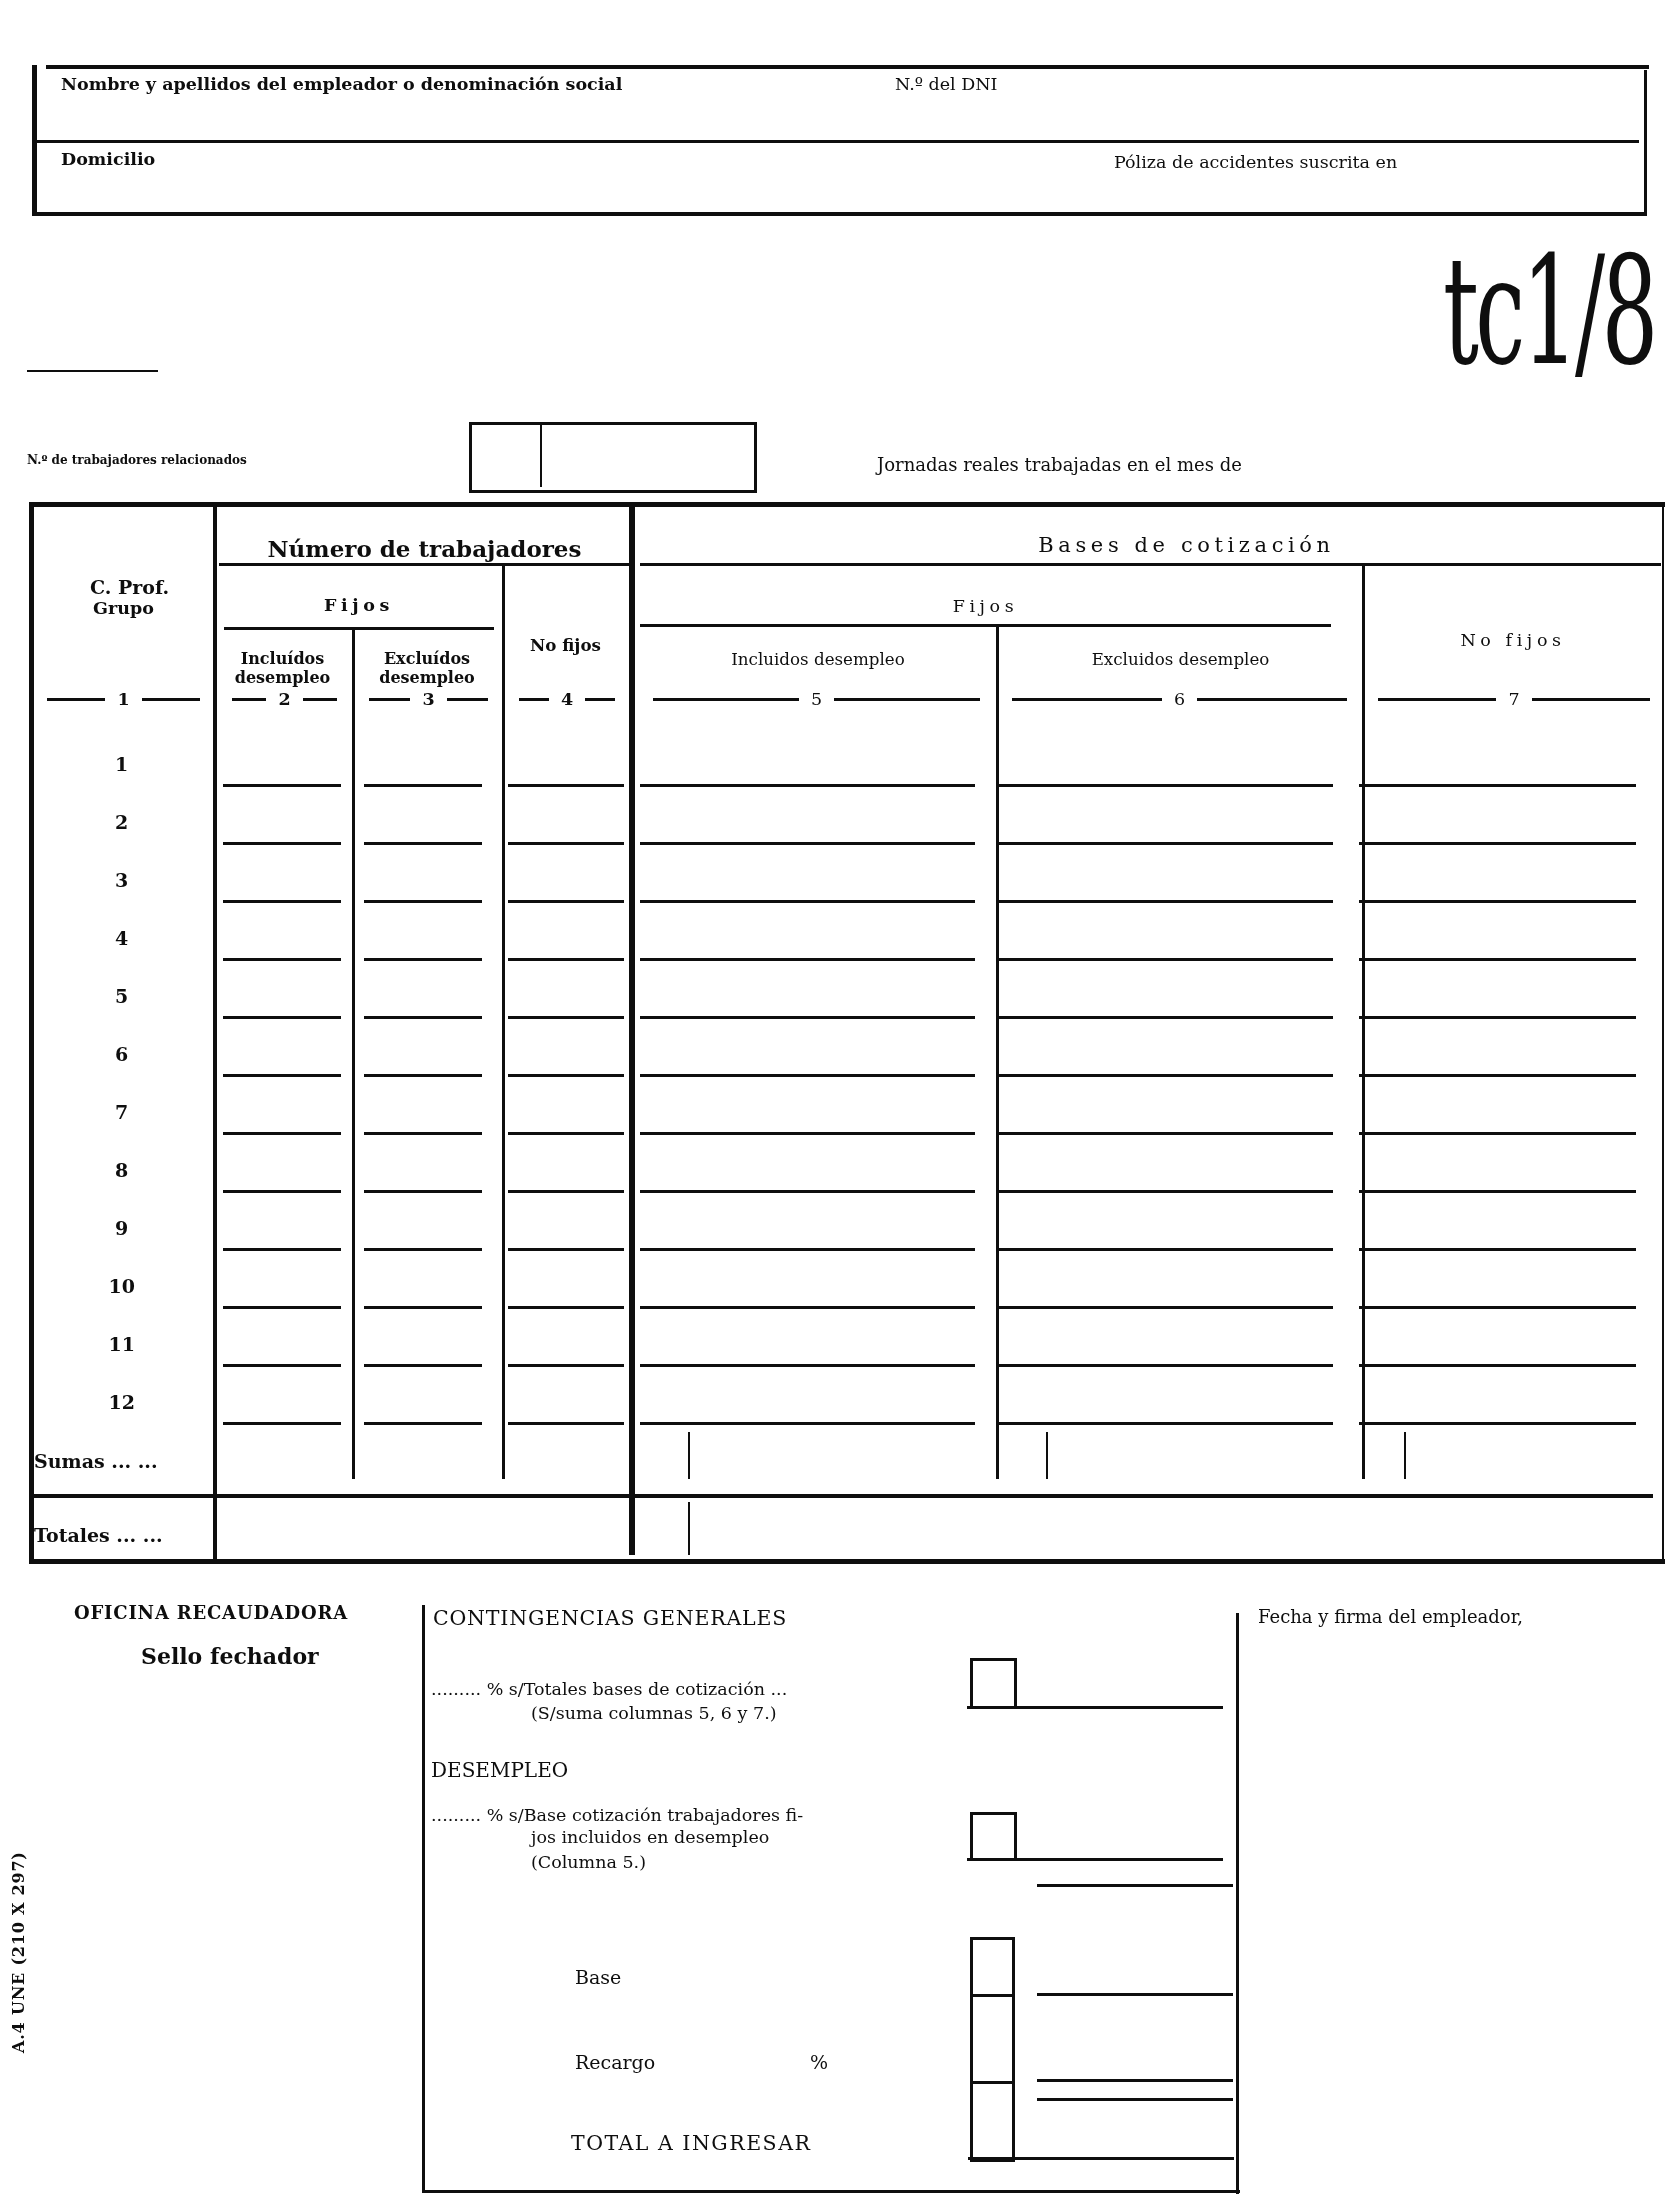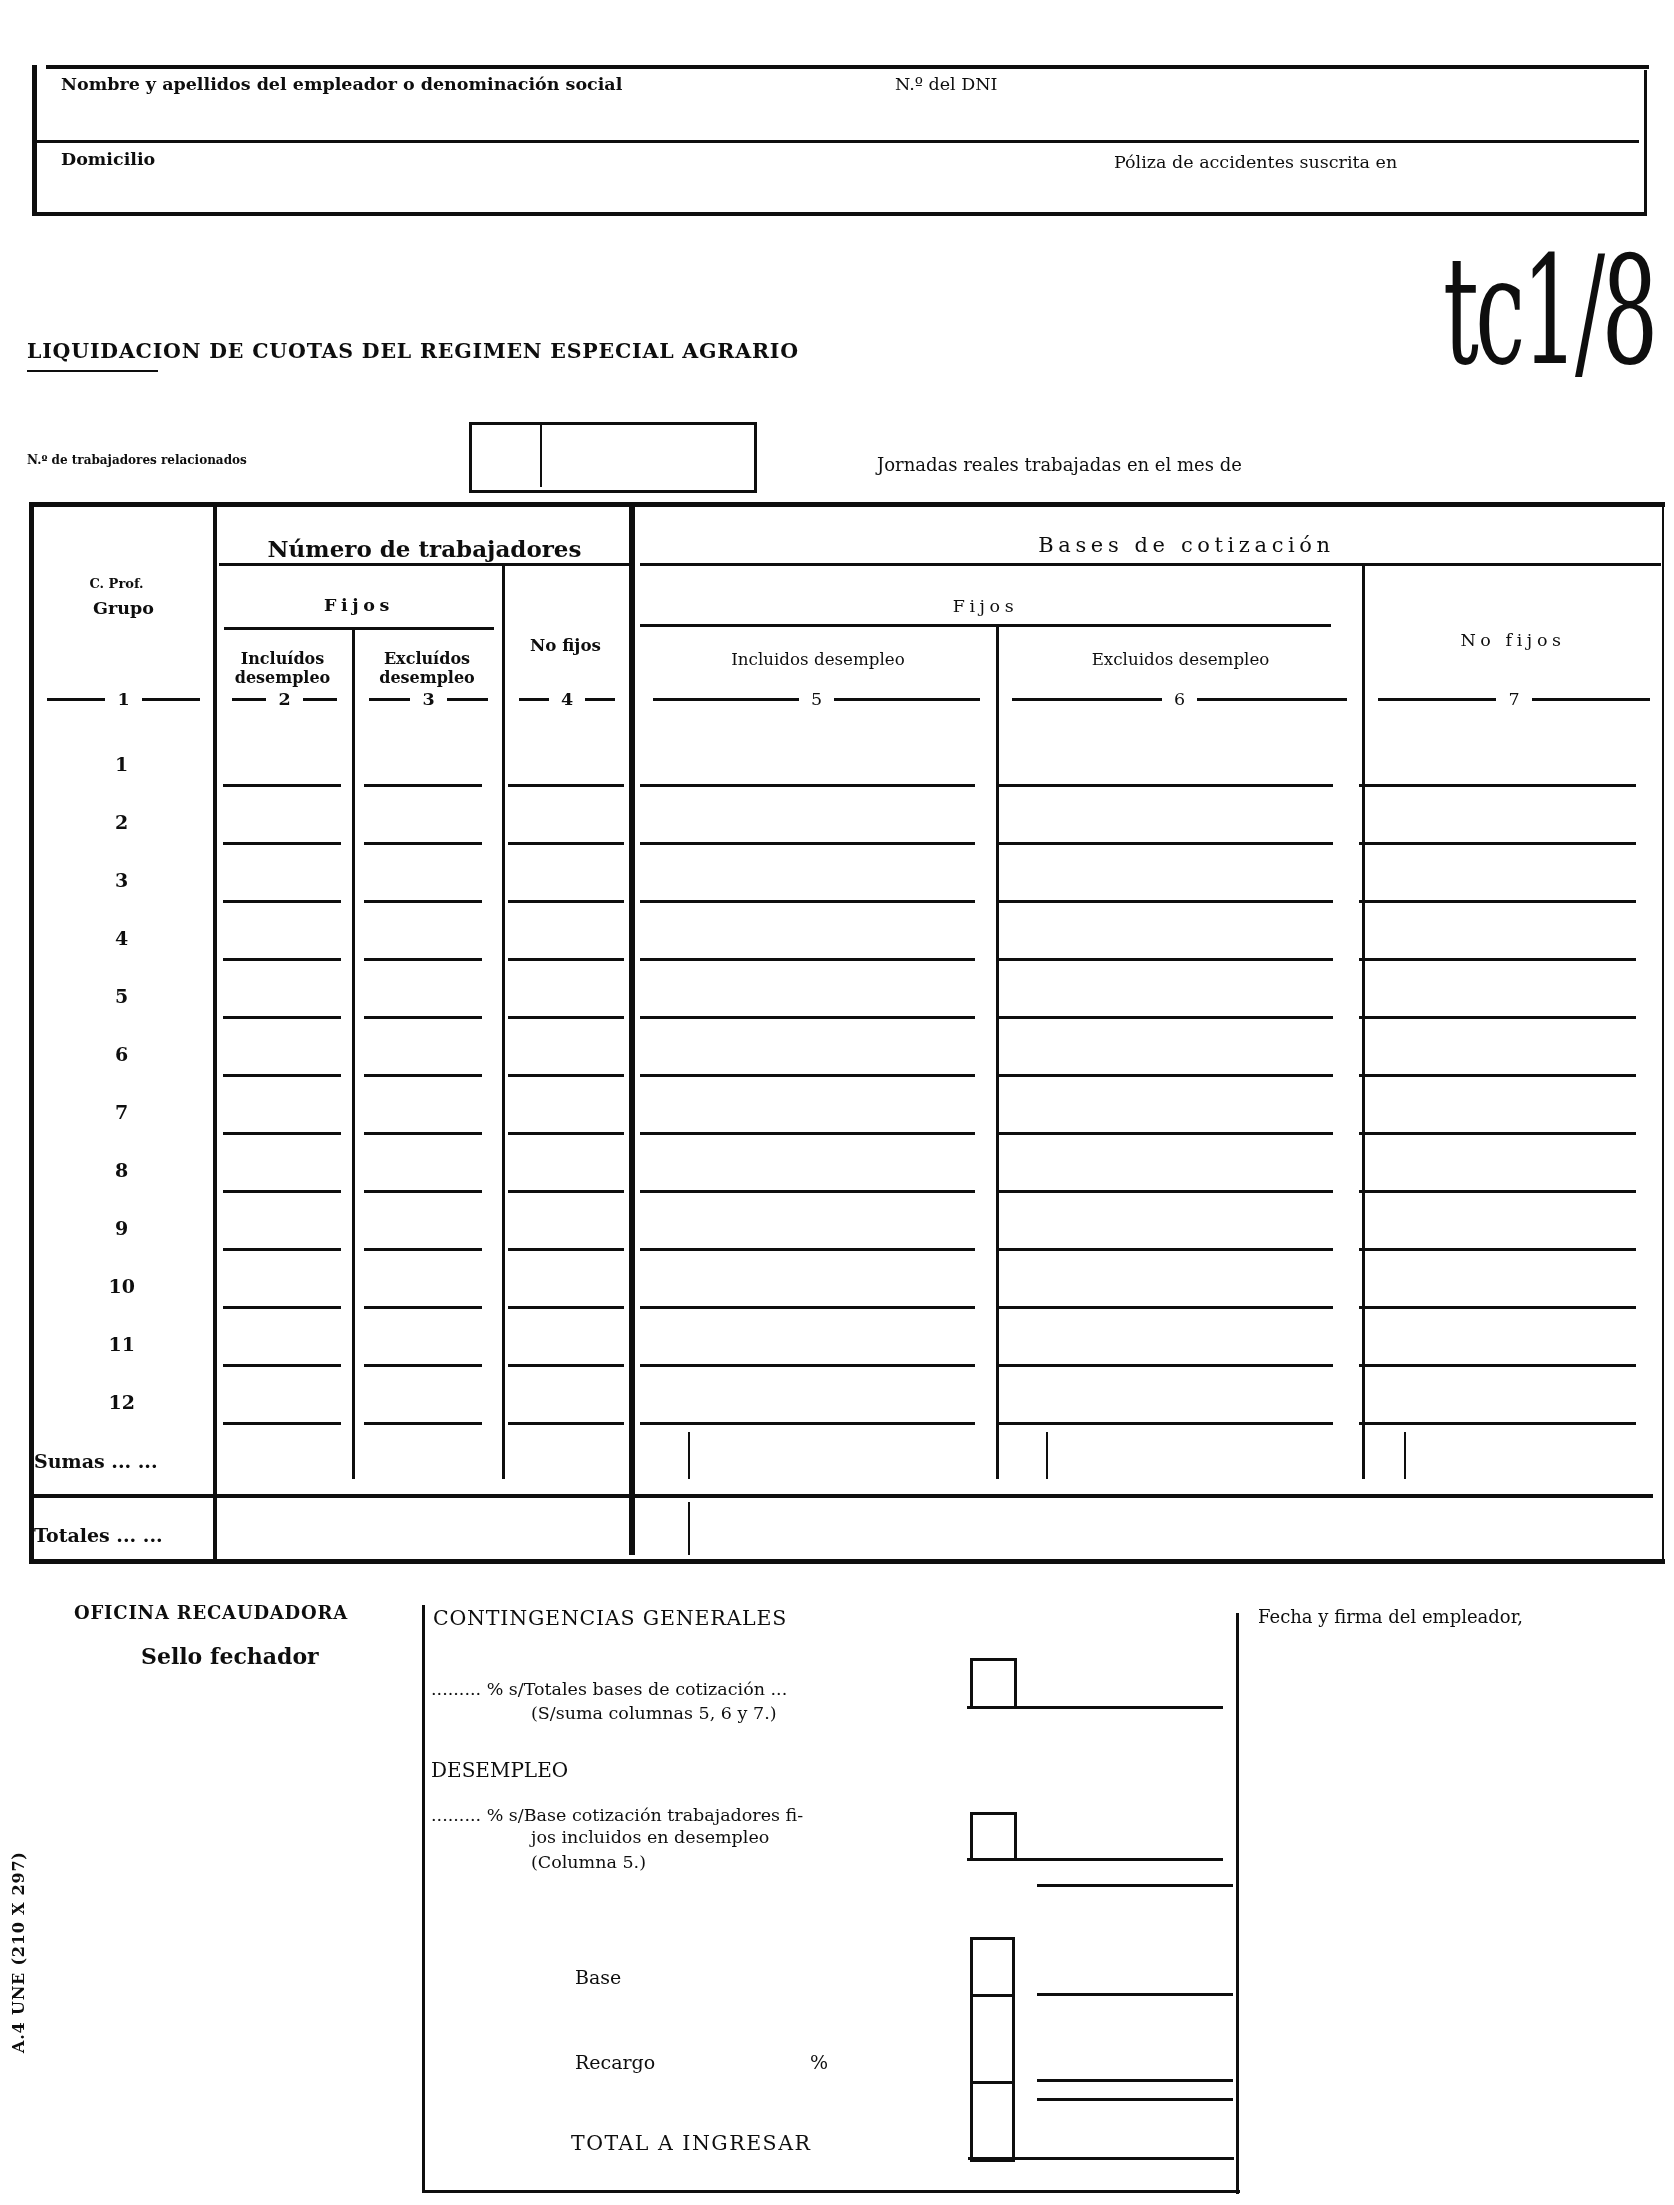--- a/index.html
+++ b/index.html
@@ -54,21 +54,20 @@
   <div class="hl" style="left:35px;top:140px;width:1604px"></div>
   <div class="hl" style="left:32px;top:212px;width:1615px;height:3.8px"></div>
 
   <div class="lbl b" style="left:61px;top:74px;font-size:17.5px">Nombre y apellidos del empleador o denominación social</div>
   <div class="lbl" style="left:895px;top:74px;font-size:17.5px">N.º del DNI</div>
   <div class="lbl b" style="left:61px;top:149px;font-size:17.5px">Domicilio</div>
   <div class="lbl" style="left:1114px;top:152px;font-size:17.5px">Póliza de accidentes suscrita en</div>
 
   <div class="formcode">tc1/8</div>
 
-  <div class="lbl b ls1" style="left:27px;top:340px;font-size:20.5px">LIQUIDACION DE CUOTAS DEL REGIMEN ESPECIAL AGRARIO</div>
   <div class="hl" style="left:27px;top:370px;width:131px;height:2.3px"></div>
 
   <div class="lbl b" style="left:27px;top:454px;font-size:12px">N.º de trabajadores relacionados</div>
   <div class="box" style="left:469px;top:422px;width:282px;height:65px"></div>
   <div class="vl" style="left:540px;top:425px;height:62px;width:2.3px"></div>
   <div class="lbl" style="left:877px;top:455px;font-size:18px">Jornadas reales trabajadas en el mes de</div>
 
   <div class="hl" style="left:29px;top:502px;width:1636px;height:4.6px"></div>
   <div class="vl" style="left:29px;top:502px;height:1062px;width:5.3px"></div>
   <div class="vl" style="left:1662px;top:502px;height:1062px;width:2.3px"></div>
@@ -79,21 +78,21 @@
   <div class="vl" style="left:352px;top:628px;height:851px"></div>
   <div class="vl" style="left:502px;top:565px;height:914px"></div>
   <div class="vl" style="left:996px;top:625px;height:854px"></div>
   <div class="vl" style="left:1362px;top:565px;height:914px"></div>
 
   <div class="hl" style="left:219px;top:563px;width:411px"></div>
   <div class="hl" style="left:640px;top:563px;width:1021px"></div>
   <div class="hl" style="left:224px;top:627px;width:270px"></div>
   <div class="hl" style="left:640px;top:624px;width:691px"></div>
 
-  <div class="lbl b ctr" style="left:28px;top:577px;width:177px;font-size:13px">C. Prof.</div>
+  <div class="lbl b ctr" style="left:41px;top:577px;width:177px;font-size:19px">C. Prof.</div>
   <div class="lbl b ctr" style="left:35px;top:598px;width:177px;font-size:17.5px">Grupo</div>
 
   <div class="lbl b ctr" style="left:219px;top:536px;width:411px;font-size:23px">Número de trabajadores</div>
   <div class="lbl ctr ls5" style="left:676px;top:533px;width:1021px;font-size:21px">Bases de cotización</div>
 
   <div class="lbl b ctr ls5" style="left:224px;top:595px;width:270px;font-size:17.5px">Fijos</div>
   <div class="lbl ctr ls5" style="left:640px;top:596px;width:691px;font-size:17.5px">Fijos</div>
 
   <div class="lbl b ctr" style="left:502px;top:636px;width:127px;font-size:16.7px">No fijos</div>
   <div class="lbl ctr ls5" style="left:1364px;top:630px;width:298px;font-size:17.5px">No fijos</div>

